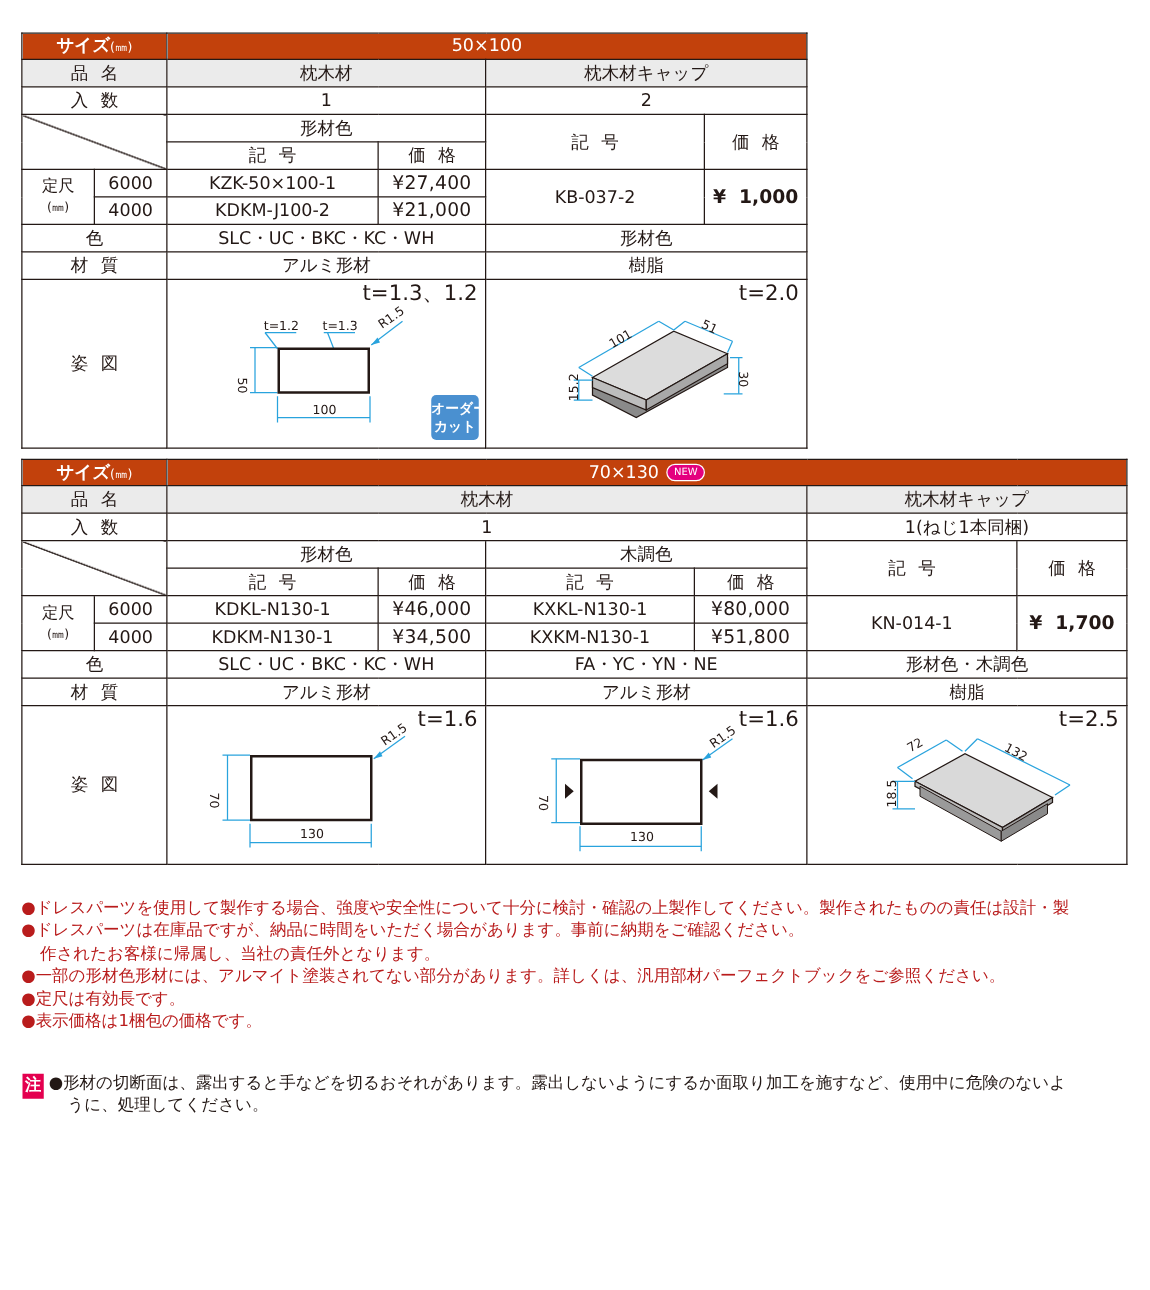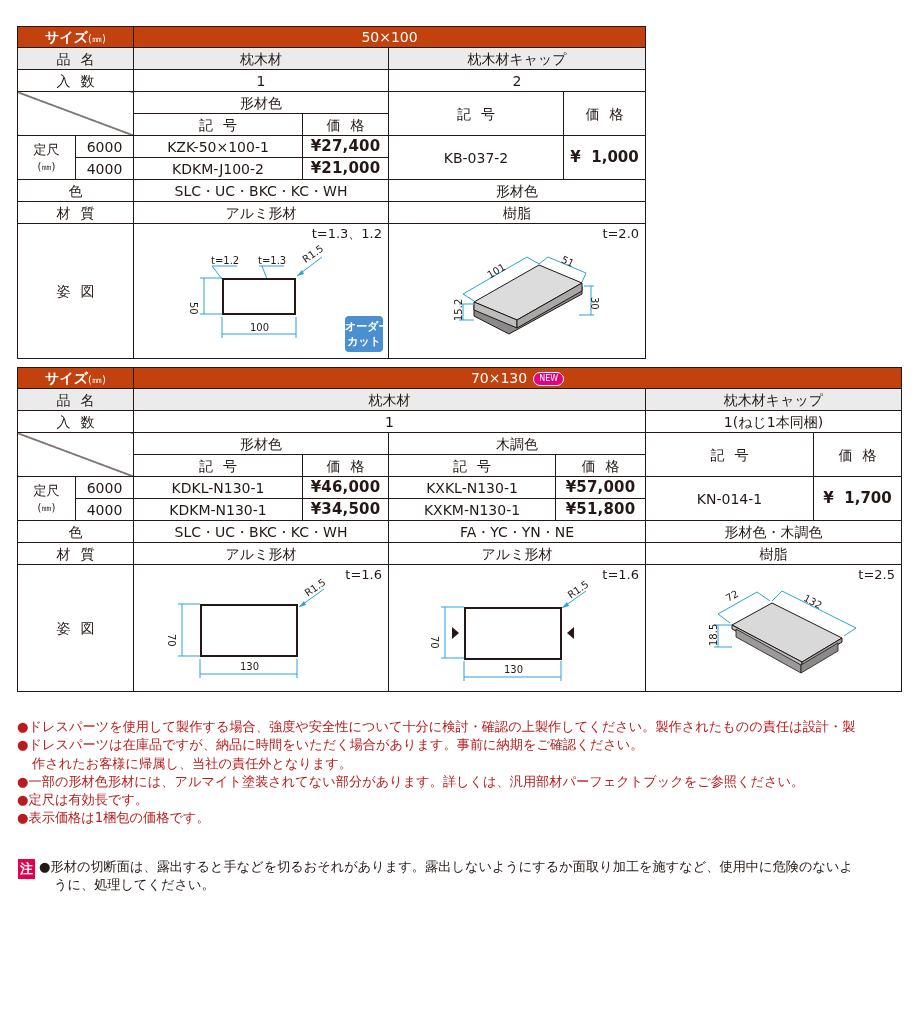--- a/index.html
+++ b/index.html
@@ -6,28 +6,28 @@
   html, body { width: 920px; height: 1032px; background: #ffffff; overflow: hidden; }
   body { font-family: "DejaVu Sans", "Liberation Sans", sans-serif; color: #231815; position: relative; }
 
   .tbl { position: absolute; border-collapse: collapse; table-layout: fixed; }
   .tbl td { border: 1.5px solid #231815; text-align: center; vertical-align: middle; font-size: 14px; padding: 0; line-height: 1; white-space: nowrap; overflow: hidden; }
   .tbl .hdr { background: #c2410c; color: #ffffff; font-size: 14px; }
   .tbl .hdr-label { font-weight: bold; }
   .tbl .hdr-label small { font-size: 10px; font-weight: normal; }
   .tbl .name-row td { background: #ebebeb; }
   .tbl .label { letter-spacing: 10px; padding-left: 10px; }
-  .tbl .price { font-weight: bold; font-size: 15px; letter-spacing: 0.2px; text-align: center; }
+  .tbl .price { font-weight: normal; font-size: 15px; letter-spacing: 0.2px; text-align: center; }
   .tbl .price-cap { font-weight: bold; font-size: 15px; }
   .diag-cell { background:
       linear-gradient(to bottom left, transparent calc(50% - 0.8px), #231815 calc(50% - 0.3px), #231815 calc(50% + 0.3px), transparent calc(50% + 0.8px)) !important; }
   .tbl .len-group { font-size: 13px; line-height: 1.2; }
   .tbl .len-group small { font-size: 10px; }
   .tbl .fig { position: relative; vertical-align: top; }
-  .tbl .fig .thk { position: absolute; top: 3px; right: 6px; font-size: 13px; }
+  .tbl .fig .thk { position: absolute; top: 3px; right: 6px; font-size: 17px; }
   .tbl .fig svg { position: absolute; left: 0; top: 0; }
 
   .new-badge { display: inline-block; background: #e4007f; color: #fff; font-size: 8px; font-weight: normal; border-radius: 8px; padding: 2px 5px; margin-left: 6px; vertical-align: 2px; line-height: 1; border: 1px solid #fff; }
   .order-badge { position: absolute; right: 5px; bottom: 6px; width: 38px; height: 36px; background: #4a90d0; border-radius: 4px; color: #fff; font-size: 11px; font-weight: bold; line-height: 15px; text-align: center; padding-top: 3px; }
 
   .notes { position: absolute; left: 17px; top: 718px; width: 880px; font-size: 13.2px; line-height: 18.3px; color: #b91c1c; }
   .note-line { white-space: nowrap; }
   .note-line.indent { padding-left: 15px; }
   .caution { position: absolute; left: 17px; top: 858px; width: 880px; font-size: 13.2px; line-height: 18.3px; }
   .caution-badge { position: absolute; left: 1px; top: 1px; width: 17px; height: 20px; background: #e4004f; color: #fff; font-weight: bold; font-size: 13px; text-align: center; line-height: 20px; }
@@ -191,21 +191,21 @@
     <td class="label">価格</td>
     <td class="label">記号</td>
     <td class="label">価格</td>
   </tr>
   <tr style="height:22px">
     <td rowspan="2" class="len-group"><span>定尺</span><br><small>(㎜)</small></td>
     <td>6000</td>
     <td>KDKL-N130-1</td>
     <td class="price">¥46,000</td>
     <td>KXKL-N130-1</td>
-    <td class="price">¥57,000</td>
+    <td class="price">¥80,000</td>
     <td rowspan="2">KN-014-1</td>
     <td rowspan="2" class="price-cap" style="white-space:pre">¥  1,700</td>
   </tr>
   <tr style="height:22px">
     <td>4000</td>
     <td>KDKM-N130-1</td>
     <td class="price">¥34,500</td>
     <td>KXKM-N130-1</td>
     <td class="price">¥51,800</td>
   </tr>

